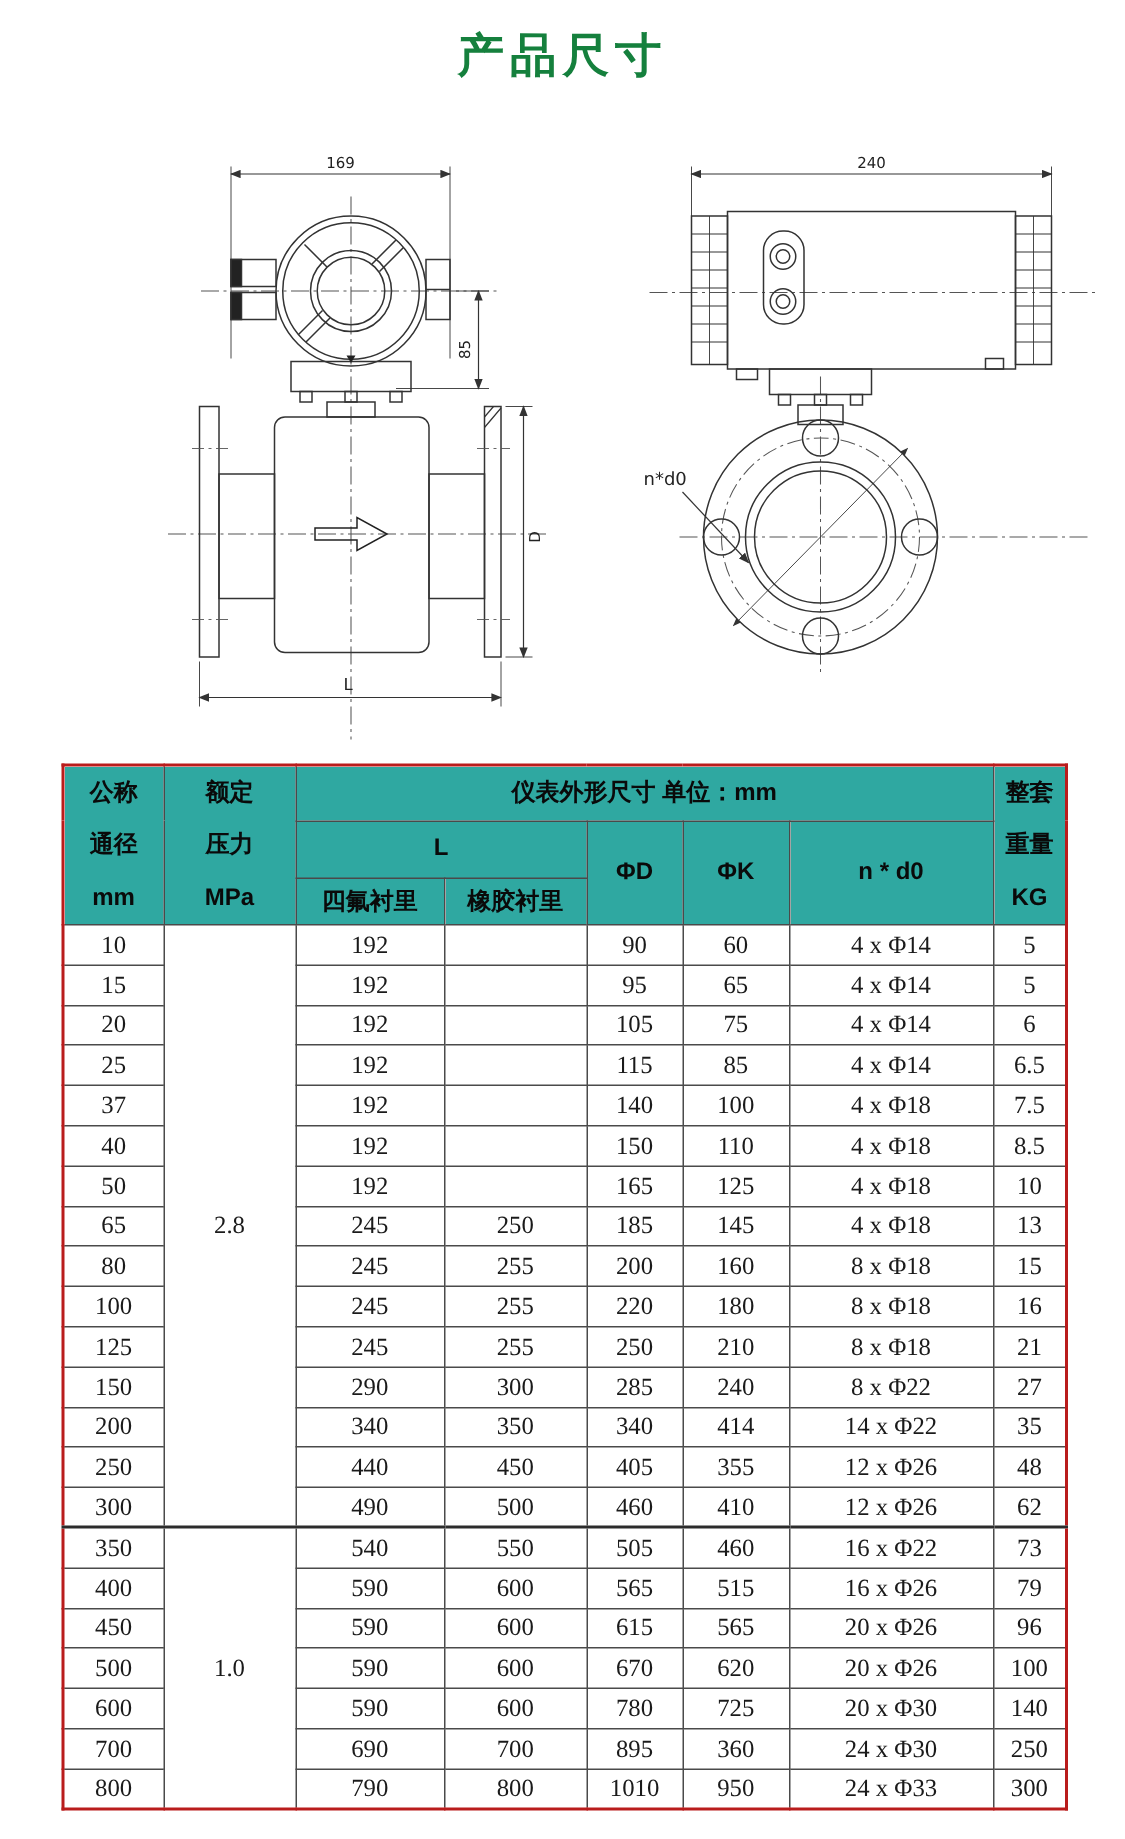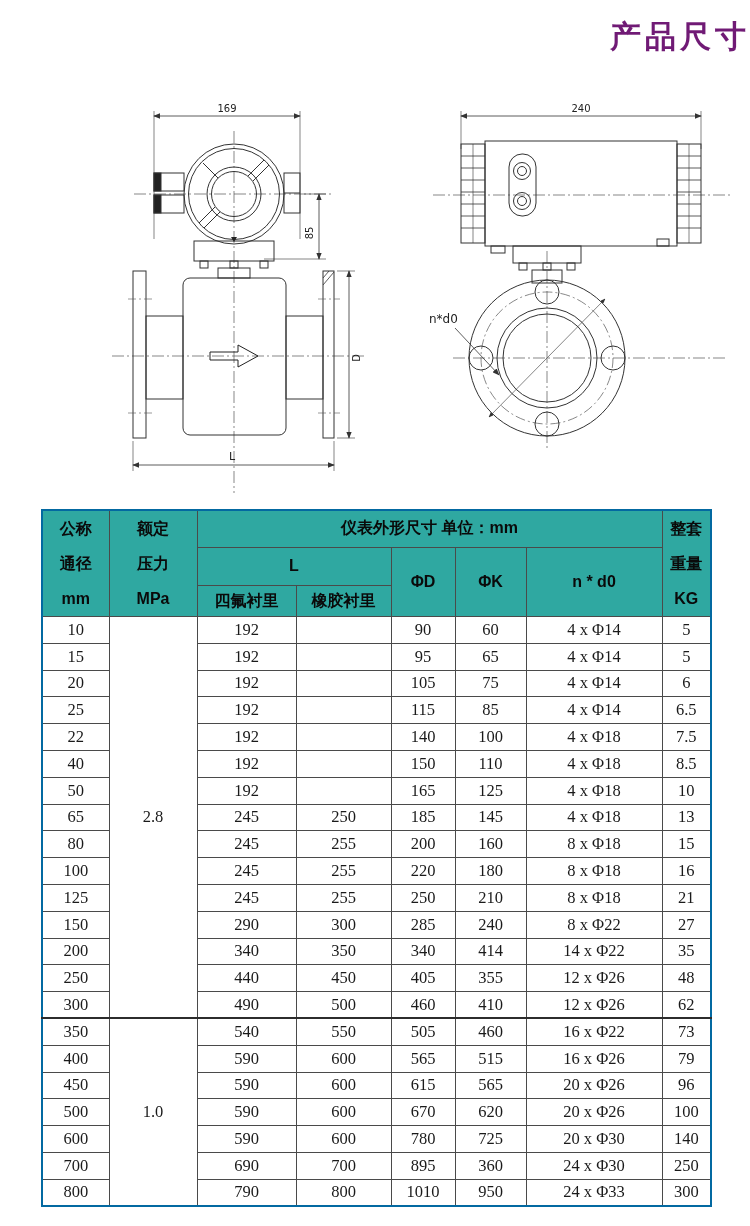--- a/index.html
+++ b/index.html
@@ -7,43 +7,43 @@
   body {
     width: 750px; height: 1226px;
     font-family: "Liberation Sans", "DejaVu Sans", sans-serif;
     color: #111;
     overflow: hidden;
   }
   .page { width: 750px; height: 1226px; position: relative; background: #fff; }
 
   .title {
     margin-top: 16px;
-    text-align: right;
+    text-align: center;
     font-size: 31px;
     font-weight: bold;
     letter-spacing: 4px;
-    color: #701a75;
+    color: #15803d;
   }
 
   .drawings {
     position: absolute;
     top: 85px; left: 0;
     width: 750px; height: 400px;
   }
   .drawing-front { position: absolute; left: 82px; top: 0; }
   .drawing-side  { position: absolute; left: 425px; top: 0; }
   svg { display: block; }
   svg text { font-family: "DejaVu Sans", sans-serif; fill: #222; }
 
   .table-wrap { position: absolute; top: 493px; left: 41px; }
   table {
     border-collapse: collapse;
     table-layout: fixed;
     width: 669px;
-    border: 2px solid #0369a1;
+    border: 2px solid #b91c1c;
     background: #fff;
   }
   th, td {
     border: 1px solid #4a4a4a;
     text-align: center;
     vertical-align: middle;
     overflow: hidden;
     white-space: nowrap;
   }
   thead th {
@@ -267,21 +267,21 @@
           <tr>
             <td>25</td>
             <td>192</td>
             <td></td>
             <td>115</td>
             <td>85</td>
             <td>4 x Φ14</td>
             <td>6.5</td>
           </tr>
           <tr>
-            <td>22</td>
+            <td>37</td>
             <td>192</td>
             <td></td>
             <td>140</td>
             <td>100</td>
             <td>4 x Φ18</td>
             <td>7.5</td>
           </tr>
           <tr>
             <td>40</td>
             <td>192</td>

